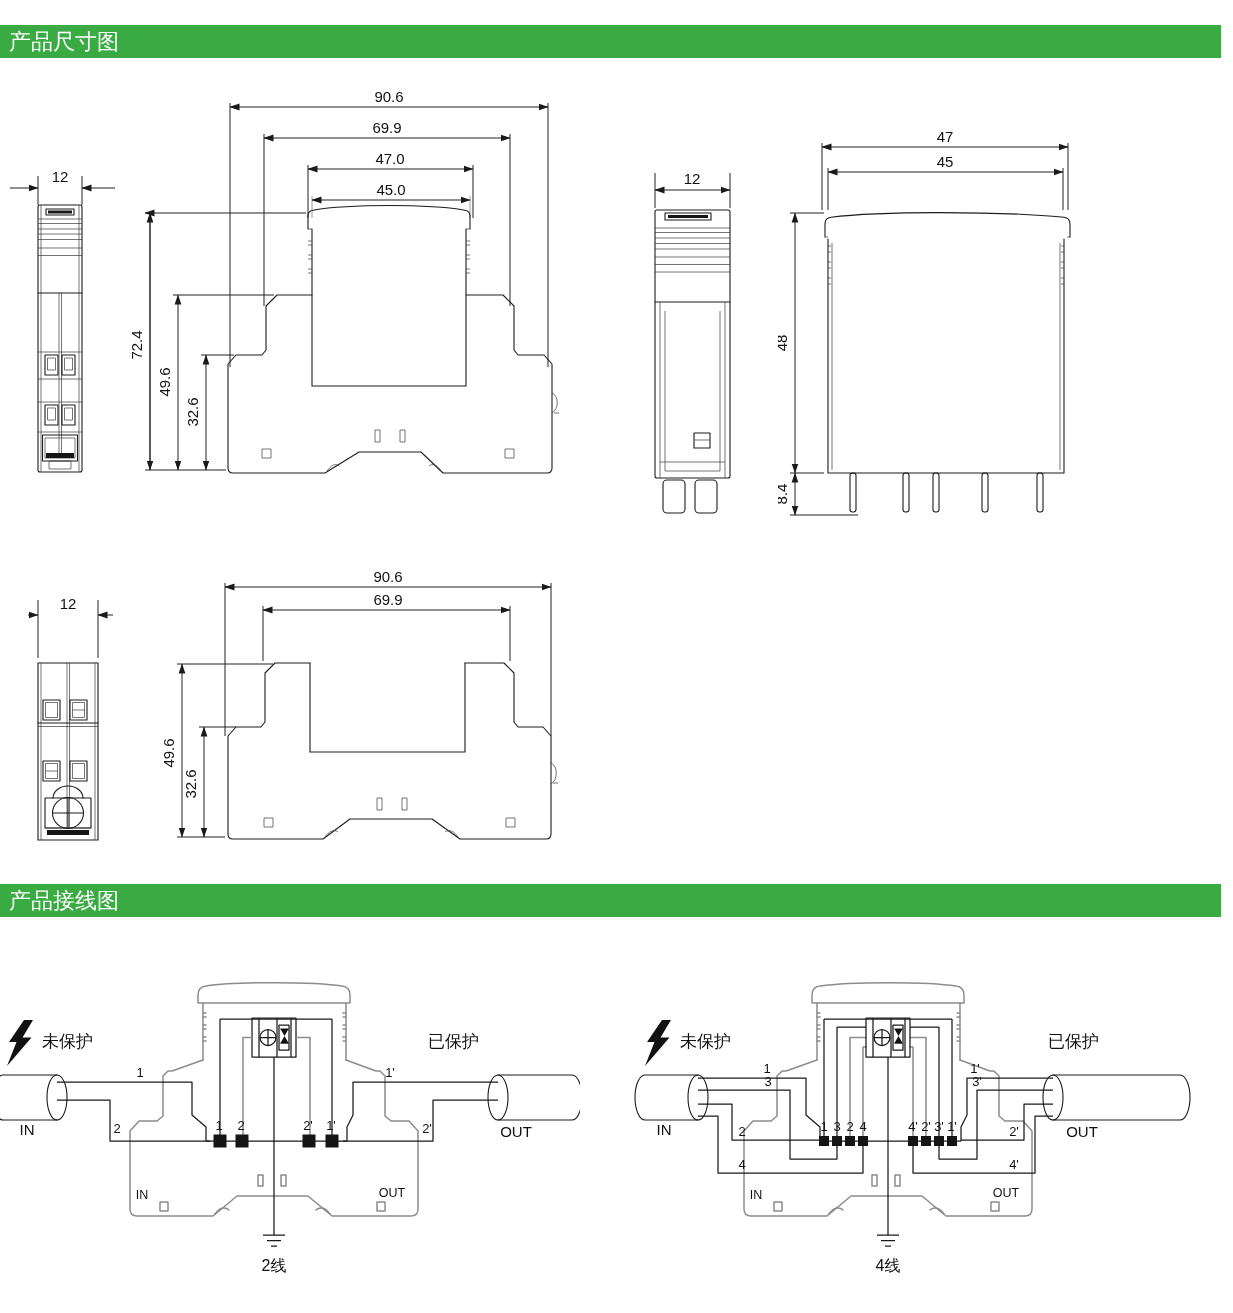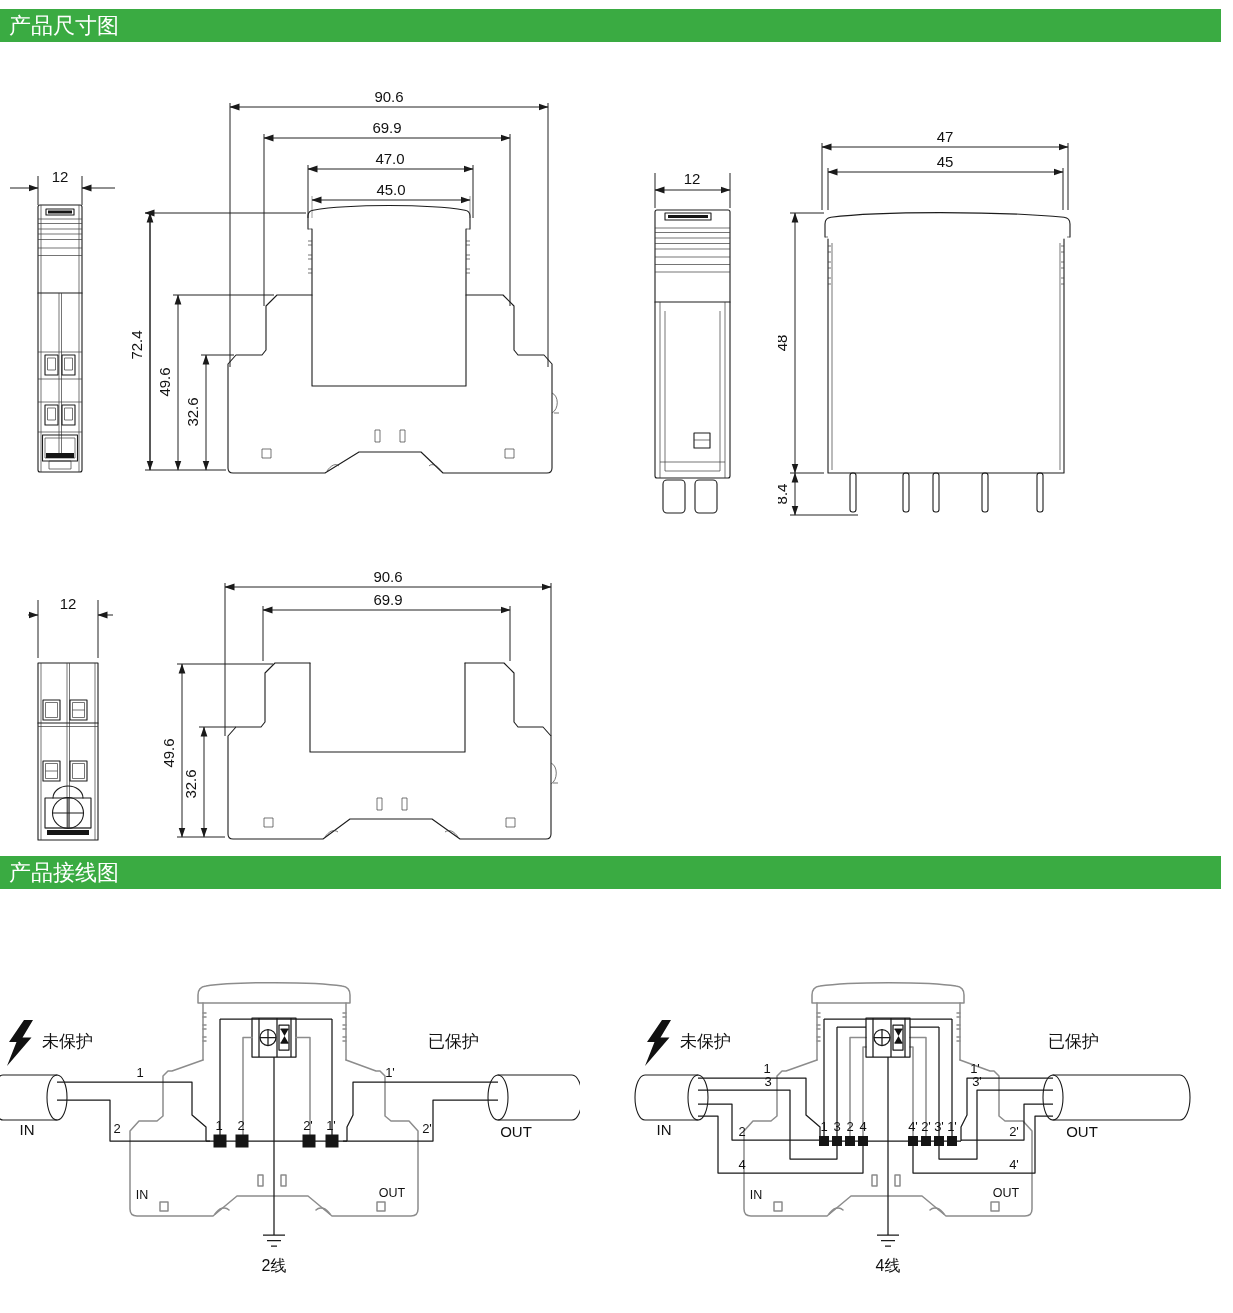--- a/index.html
+++ b/index.html
@@ -21,21 +21,21 @@
   .cjk{font-size:17px;fill:#111;}
   .cap{font-size:16px;fill:#111;text-anchor:middle;}
   .sm{font-size:12.5px;fill:#111;text-anchor:middle;}
   .blk{fill:#151515;stroke:none;}
 </style>
 </head>
 <body>
 
 <div id="page">
 
-  <div class="hdr" style="top:9px;">
+  <div class="hdr" style="top:25px;">
     <span>产品尺寸图</span>
   </div>
 
   <svg class="drw" style="left:5px;top:158px;" width="115" height="322" viewBox="0 0 115 322">
     <defs>
         <marker id="arA" viewBox="0 0 10 8" markerWidth="10" markerHeight="8" refX="9.5" refY="4" orient="auto-start-reverse" markerUnits="userSpaceOnUse">
           <path d="M10,4 L0,0.6 L0,7.4 Z" fill="#1a1a1a"></path>
         </marker>
       </defs>
     <g>
@@ -239,21 +239,21 @@
       <path class="ln" d="M152,105 V194 M307,105 V194 M152,194 H307"></path>
       <rect class="tn" x="219" y="240" width="5" height="12"></rect>
       <rect class="tn" x="244" y="240" width="5" height="12"></rect>
       <rect class="tn" x="106" y="260" width="9" height="9"></rect>
       <rect class="tn" x="348" y="260" width="9" height="9"></rect>
       <path class="tn" d="M167,279 c4,-6 9,-8 13,-5 M300,279 c-4,-6 -9,-8 -13,-5"></path>
       <path class="tn" d="M393,205 c7,3 7,17 0,21 M395,225 h5"></path>
     </g>
   </svg>
 
-  <div class="hdr" style="top:856px;">
+  <div class="hdr" style="top:884px;">
     <span>产品接线图</span>
   </div>
 
   <svg class="drw" style="left:0px;top:973px;" width="580" height="312" viewBox="0 0 580 312">
     <g>
       <polygon fill="#111" points="24,47 9,69 16.5,69 7,93 31.5,64.5 22.5,64.5 33,47"></polygon>
     </g>
     <text class="cjk" x="42" y="74">未保护</text>
     <text class="cjk" x="428" y="74">已保护</text>
     <g>

